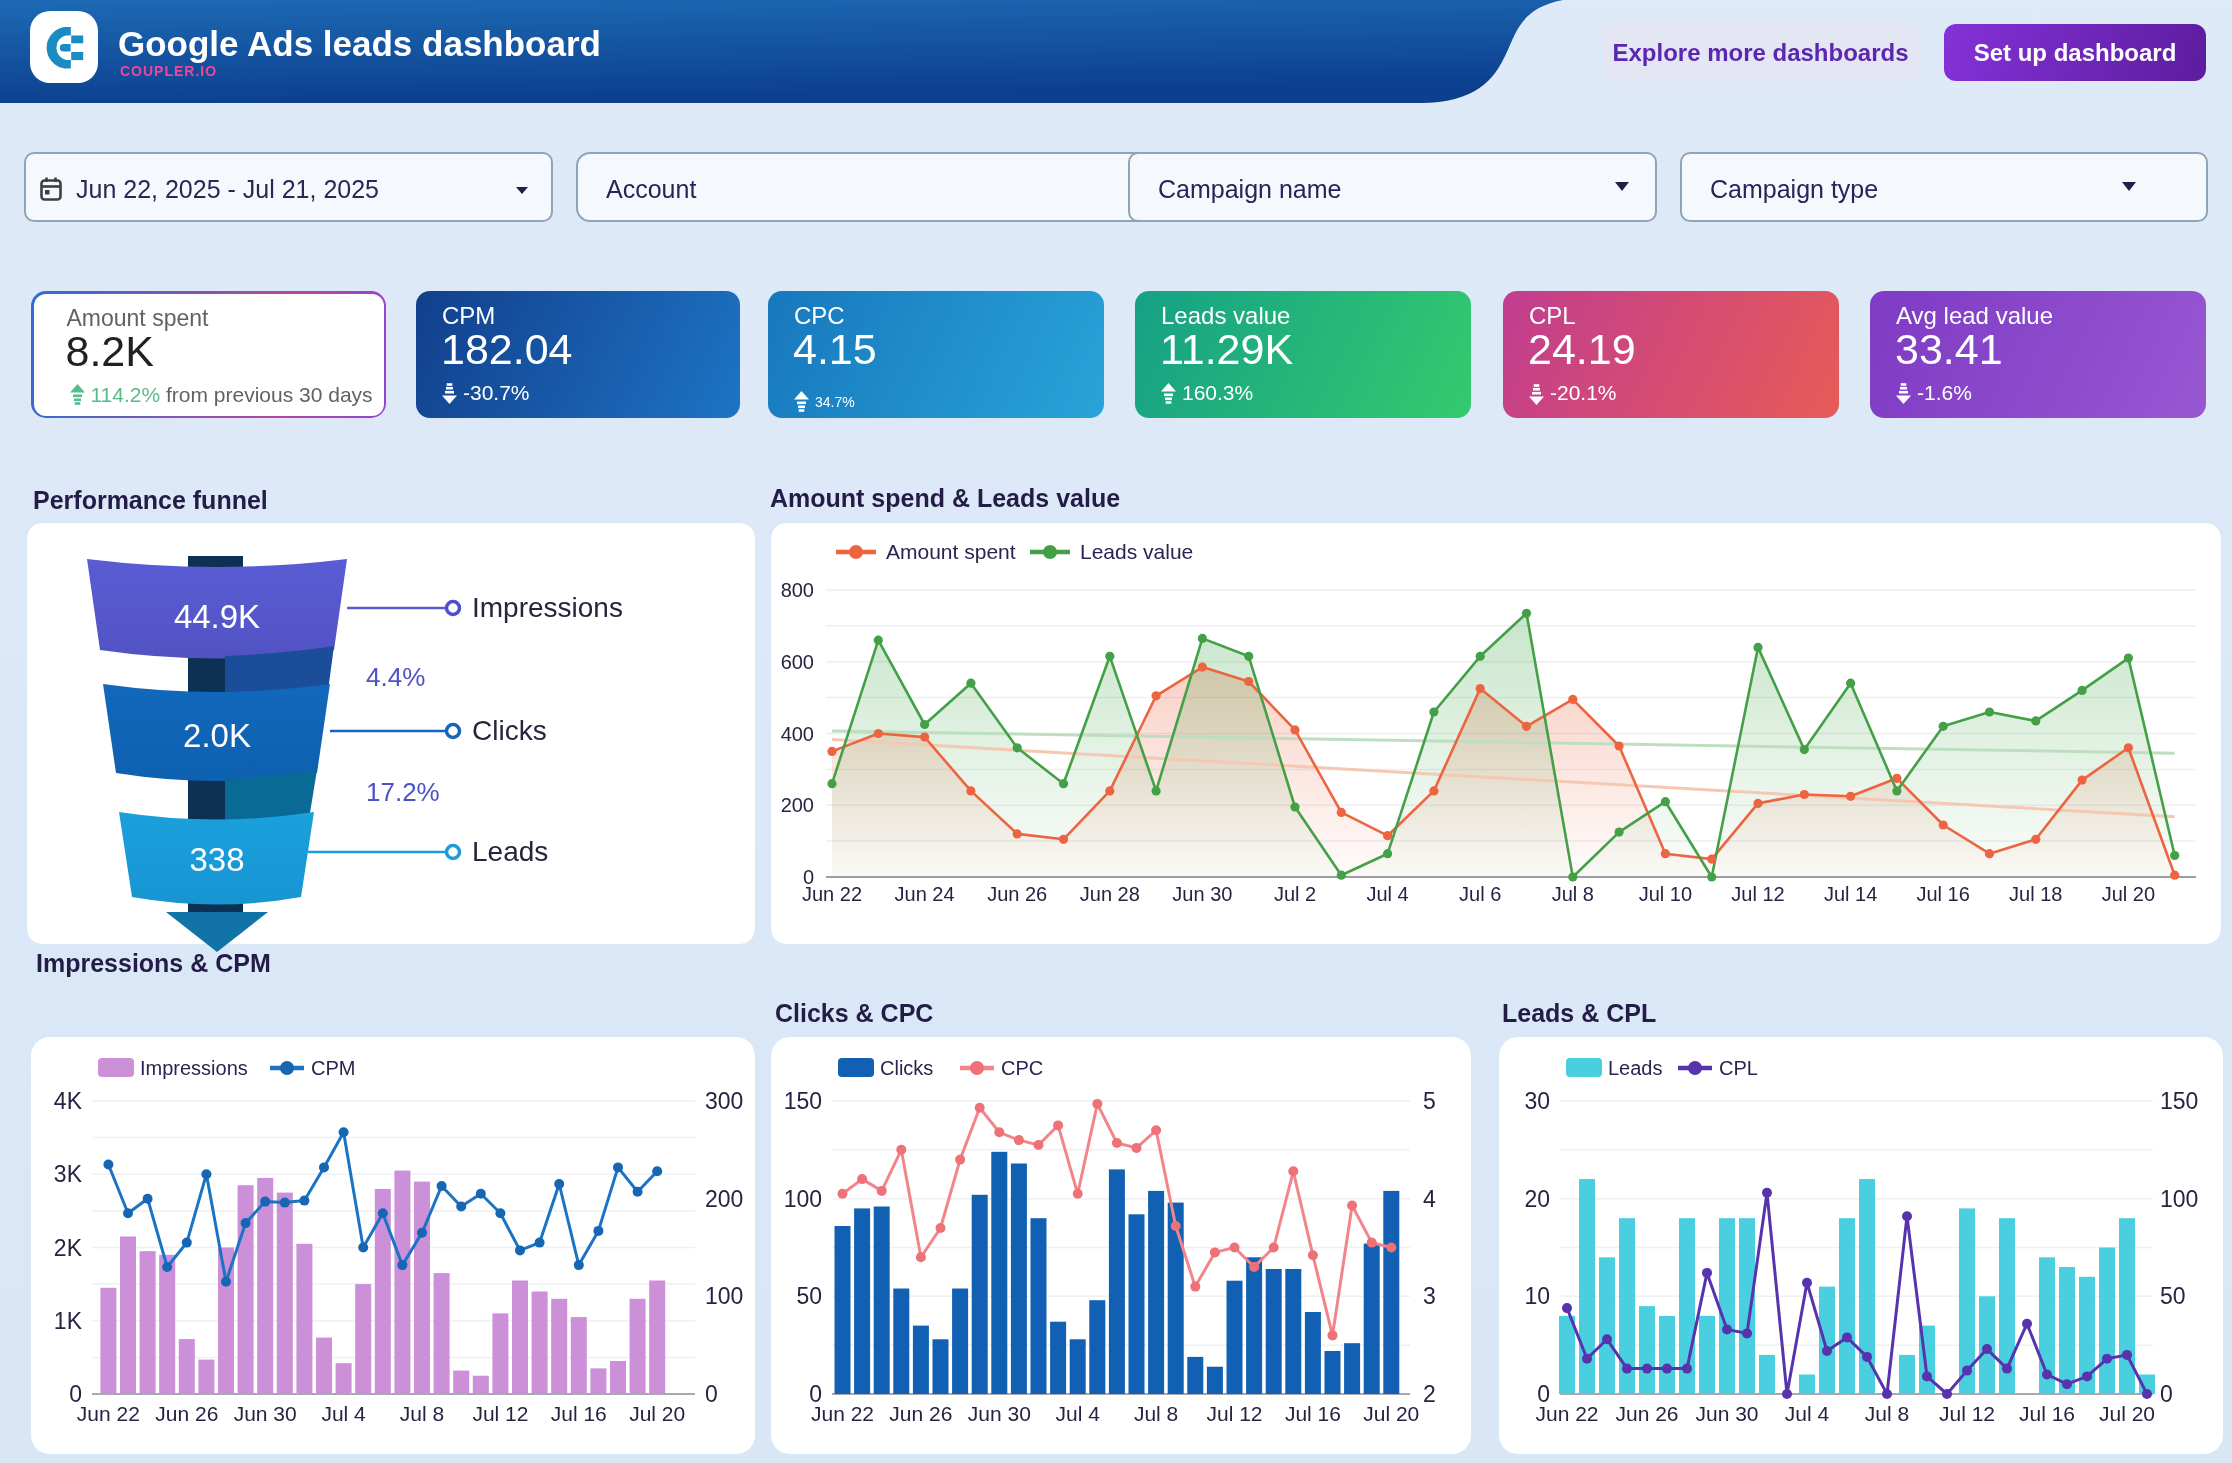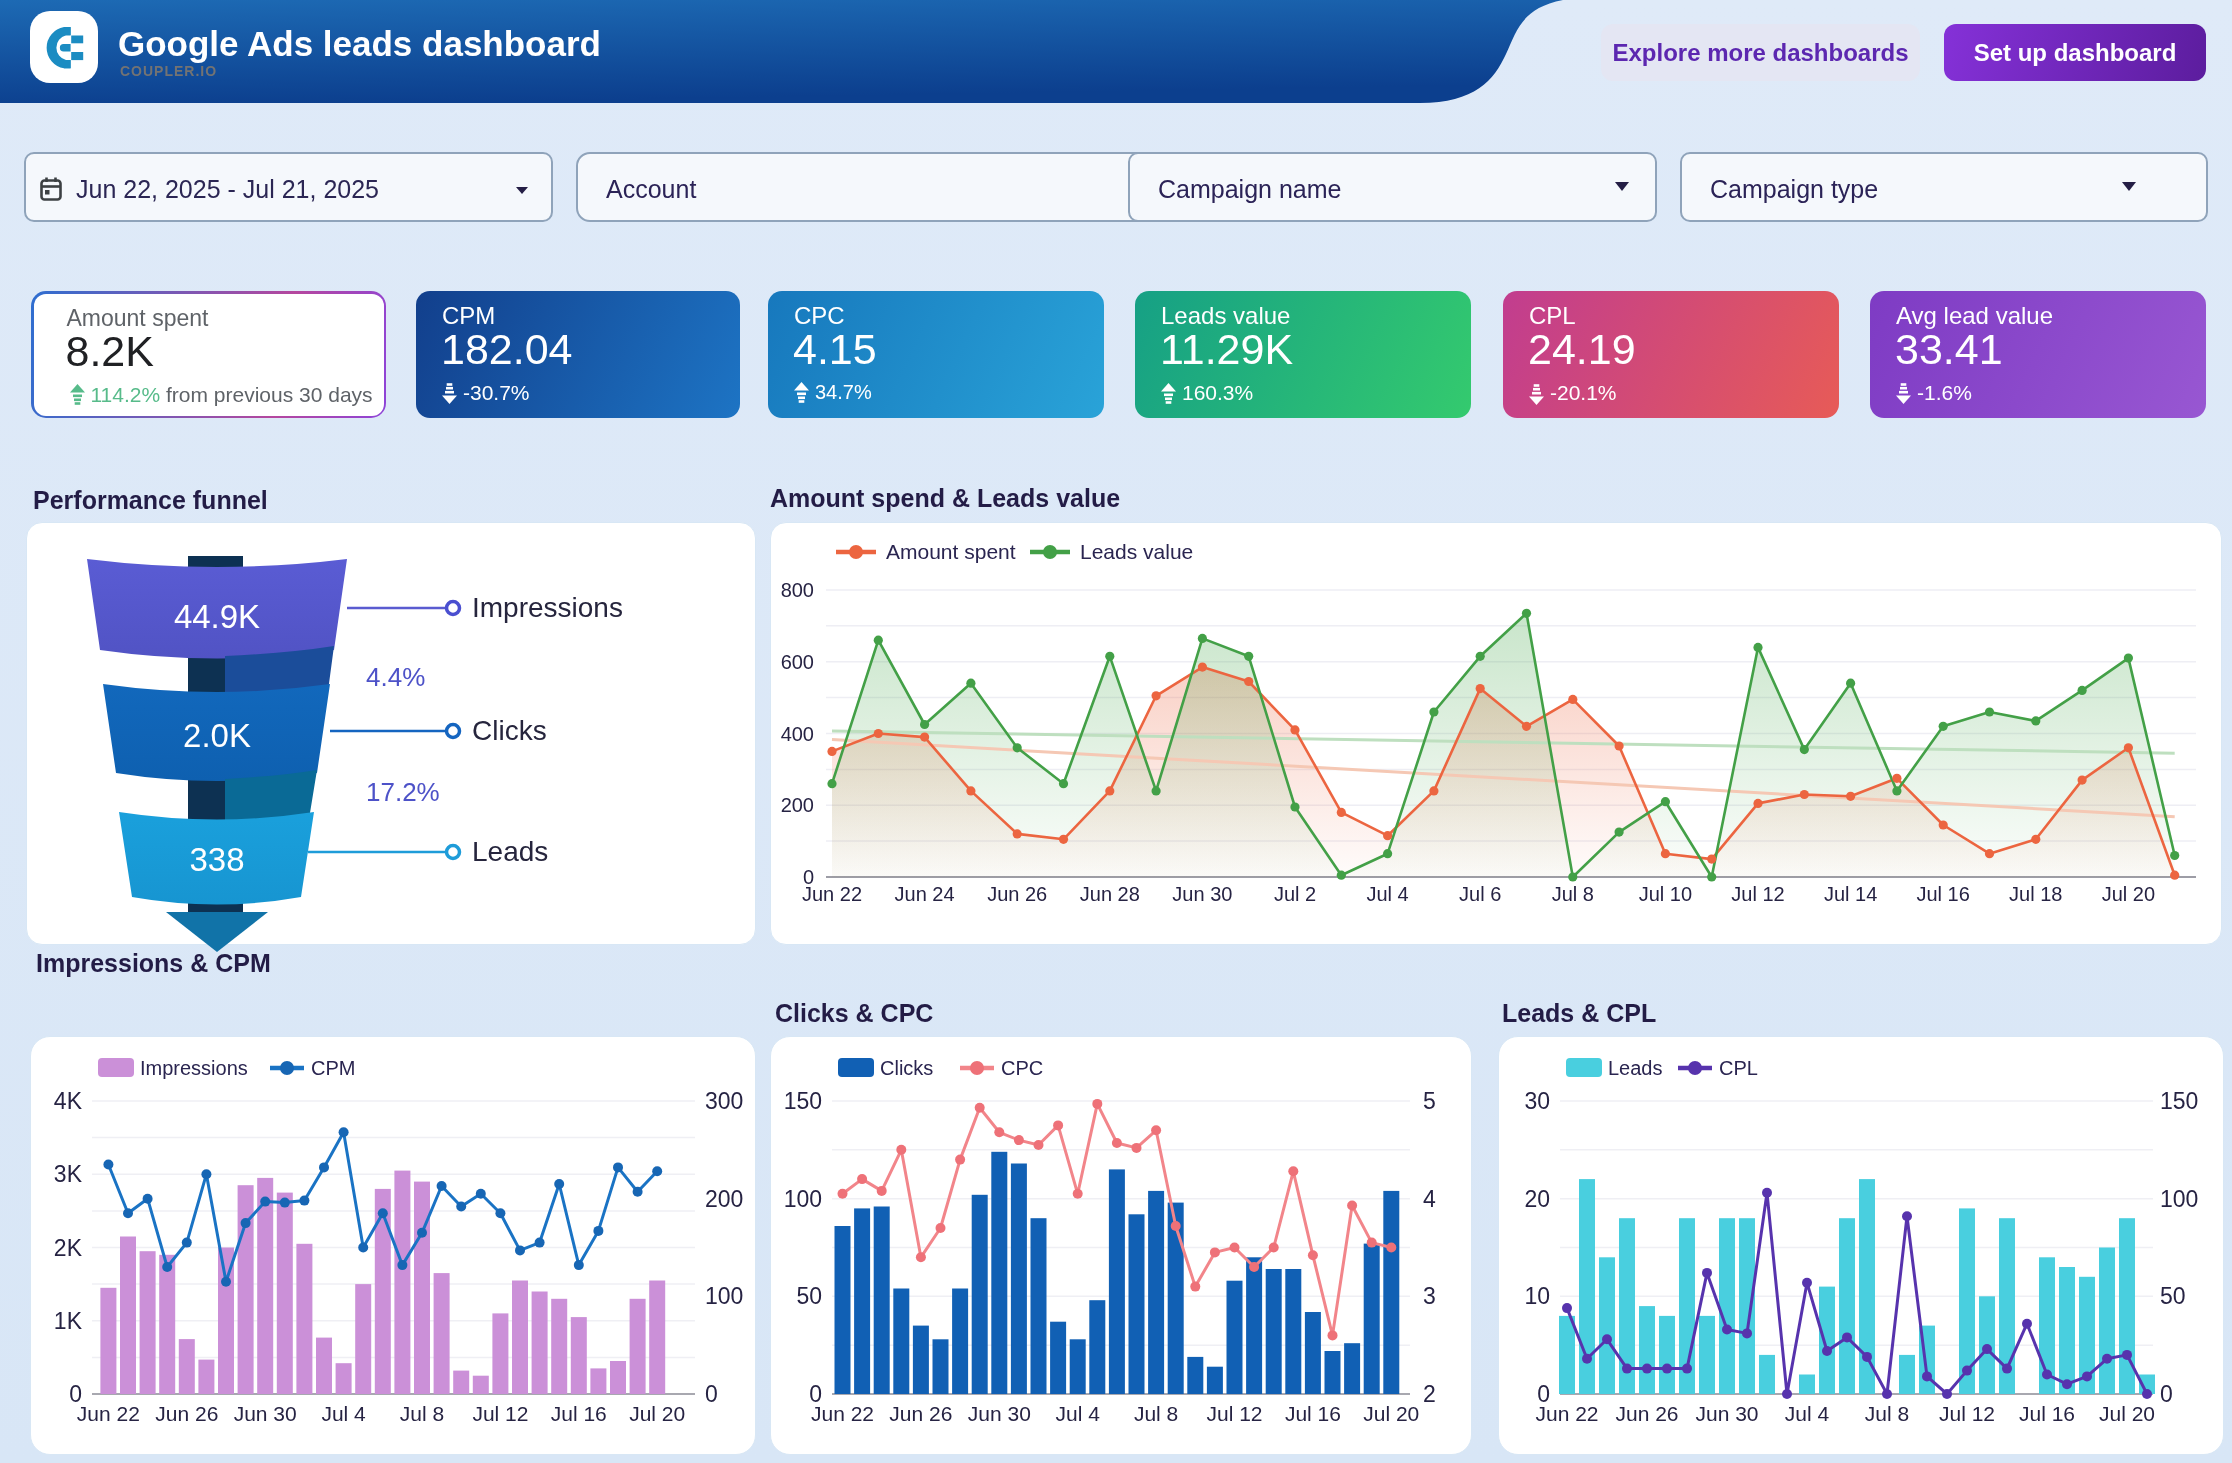--- a/index.html
+++ b/index.html
@@ -21,21 +21,21 @@
 <g fill="#1b8cc2">
 <path d="M40.6 16.1 L34 16.1 A20.9 20.9 0 0 0 34 57.3 L40.6 57.3 L40.6 49.1 L36 49.1 A12.8 12.8 0 0 1 36 24.3 L40.6 24.3 Z"></path>
 <path d="M33.6 32.9 L40.6 32.9 L40.6 40.4 L33.6 40.4 A3.75 3.75 0 0 1 33.6 32.9 Z"></path>
 <rect x="41.2" y="24.5" width="12" height="7.8"></rect>
 <rect x="41.2" y="41.0" width="12" height="8.1"></rect>
 <rect x="34.0" y="16.1" width="6.6" height="8.2"></rect>
 <rect x="34.0" y="49.1" width="6.6" height="8.2"></rect>
 </g>
 </svg>
 <div style="position:absolute;left:118px;top:24px;font-size:35px;font-weight:bold;color:#fff;white-space:nowrap">Google Ads leads dashboard</div>
-<div style="position:absolute;left:120px;top:63px;font-size:14px;font-weight:bold;letter-spacing:1px;color:#737373">COUPLER.IO</div>
+<div style="position:absolute;left:120px;top:63px;font-size:14px;font-weight:bold;letter-spacing:1px;color:#ec4899">COUPLER.IO</div>
 <div style="position:absolute;left:1601px;top:24px;width:319px;height:57px;border-radius:12px;background:#e4e6f3;display:flex;align-items:center;justify-content:center;font-size:24px;font-weight:bold;color:#5c27b0;white-space:nowrap">Explore more dashboards</div>
 <div style="position:absolute;left:1944px;top:24px;width:262px;height:57px;border-radius:12px;background:linear-gradient(105deg,#8531d8,#5c1d9e);display:flex;align-items:center;justify-content:center;font-size:24px;font-weight:bold;color:#fff;white-space:nowrap">Set up dashboard</div>
 
 <div style="position:absolute;left:24px;top:152px;width:529px;height:70px;box-sizing:border-box;border:2px solid #8fa3ba;border-radius:10px;background:#f5f8fc">
 <svg width="22" height="24" viewBox="0 0 22 24" style="position:absolute;left:14px;top:23px">
 <rect x="1.5" y="3.5" width="19" height="19" rx="3" fill="none" stroke="#3c4043" stroke-width="2.6"></rect>
 <line x1="1.5" y1="9.5" x2="20.5" y2="9.5" stroke="#3c4043" stroke-width="2.6"></line>
 <line x1="6.5" y1="0.5" x2="6.5" y2="5" stroke="#3c4043" stroke-width="2.6"></line>
 <line x1="15.5" y1="0.5" x2="15.5" y2="5" stroke="#3c4043" stroke-width="2.6"></line>
 <rect x="5" y="13" width="4.5" height="4.5" fill="#3c4043"></rect>
@@ -80,21 +80,21 @@
         <rect x="3" y="7.9" width="9" height="2.6" fill="#fff"></rect>
         <rect x="4" y="3.9" width="7" height="2.6" fill="#fff"></rect>
         <rect x="4.7" y="0.2" width="5.6" height="2.6" fill="#fff"></rect>
       </svg>
       <span>-30.7%</span>
     </div>
 </div>
 <div style="position:absolute;left:768px;top:291px;width:336px;height:127px;border-radius:14px;background:linear-gradient(115deg,#1778bd,#29a3d8);color:#fff">
 <div style="position:absolute;left:26px;top:11px;font-size:24px">CPC</div>
 <div style="position:absolute;left:25px;top:34px;font-size:43px">4.15</div>
-<div style="position:absolute;left:26px;top:90px;font-size:20px;display:flex;align-items:center;white-space:nowrap">
+<div style="position:absolute;left:26px;top:100px;font-size:14px;display:flex;align-items:center;white-space:nowrap">
       <svg width="15" height="21" viewBox="0 0 15 21" style="margin-right:6px;flex:none">
         <path d="M7.5 0 L15 8.5 L0 8.5 Z" fill="#fff"></path>
         <rect x="3" y="10.5" width="9" height="2.6" fill="#fff"></rect>
         <rect x="4" y="14.5" width="7" height="2.6" fill="#fff"></rect>
         <rect x="4.7" y="18.2" width="5.6" height="2.6" fill="#fff"></rect>
       </svg>
       <span>34.7%</span>
     </div>
 </div>
 <div style="position:absolute;left:1135px;top:291px;width:336px;height:127px;border-radius:14px;background:linear-gradient(115deg,#16a085,#34ca6e);color:#fff">

